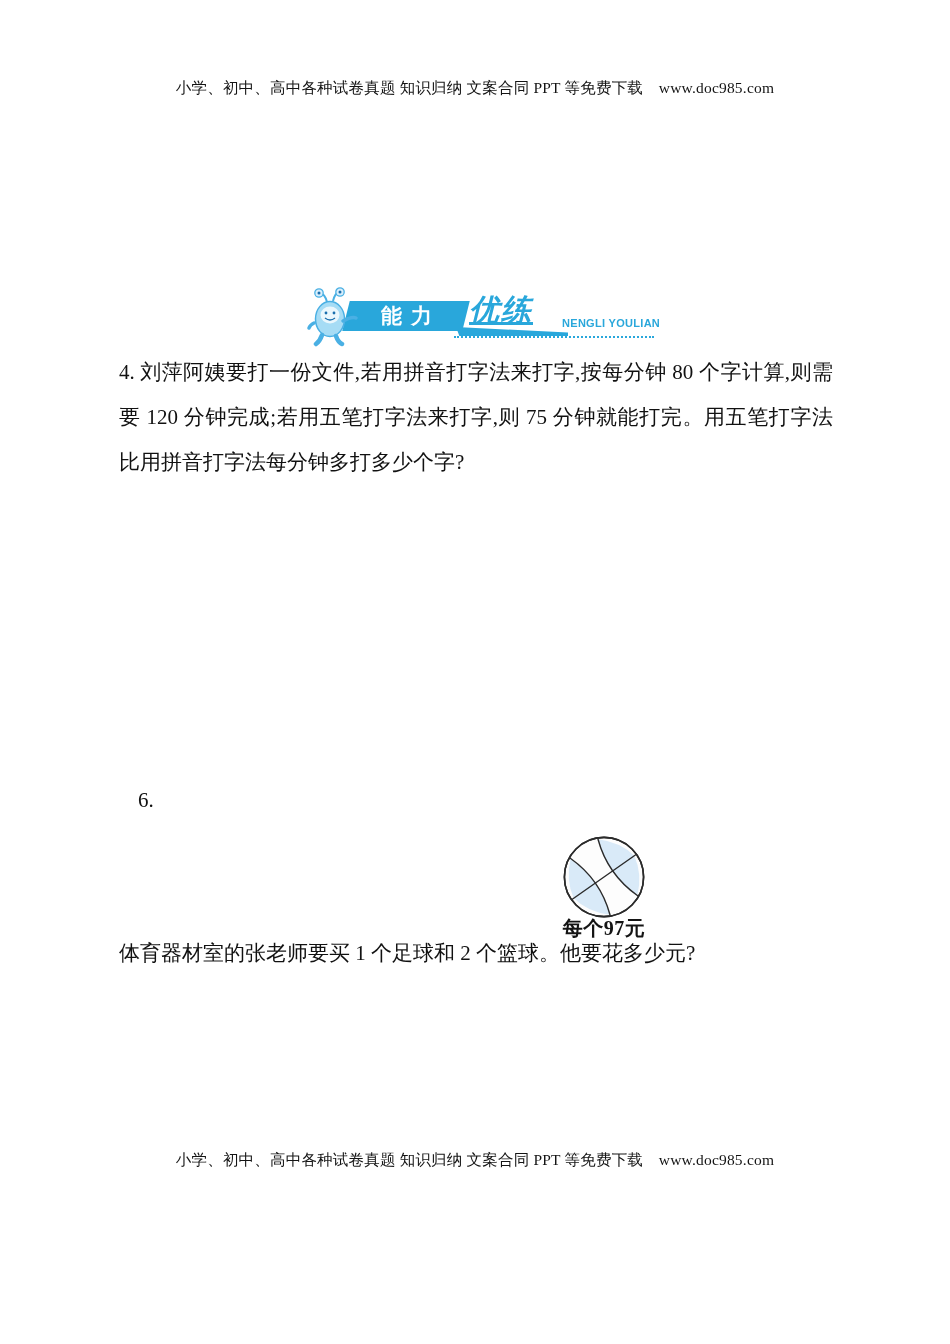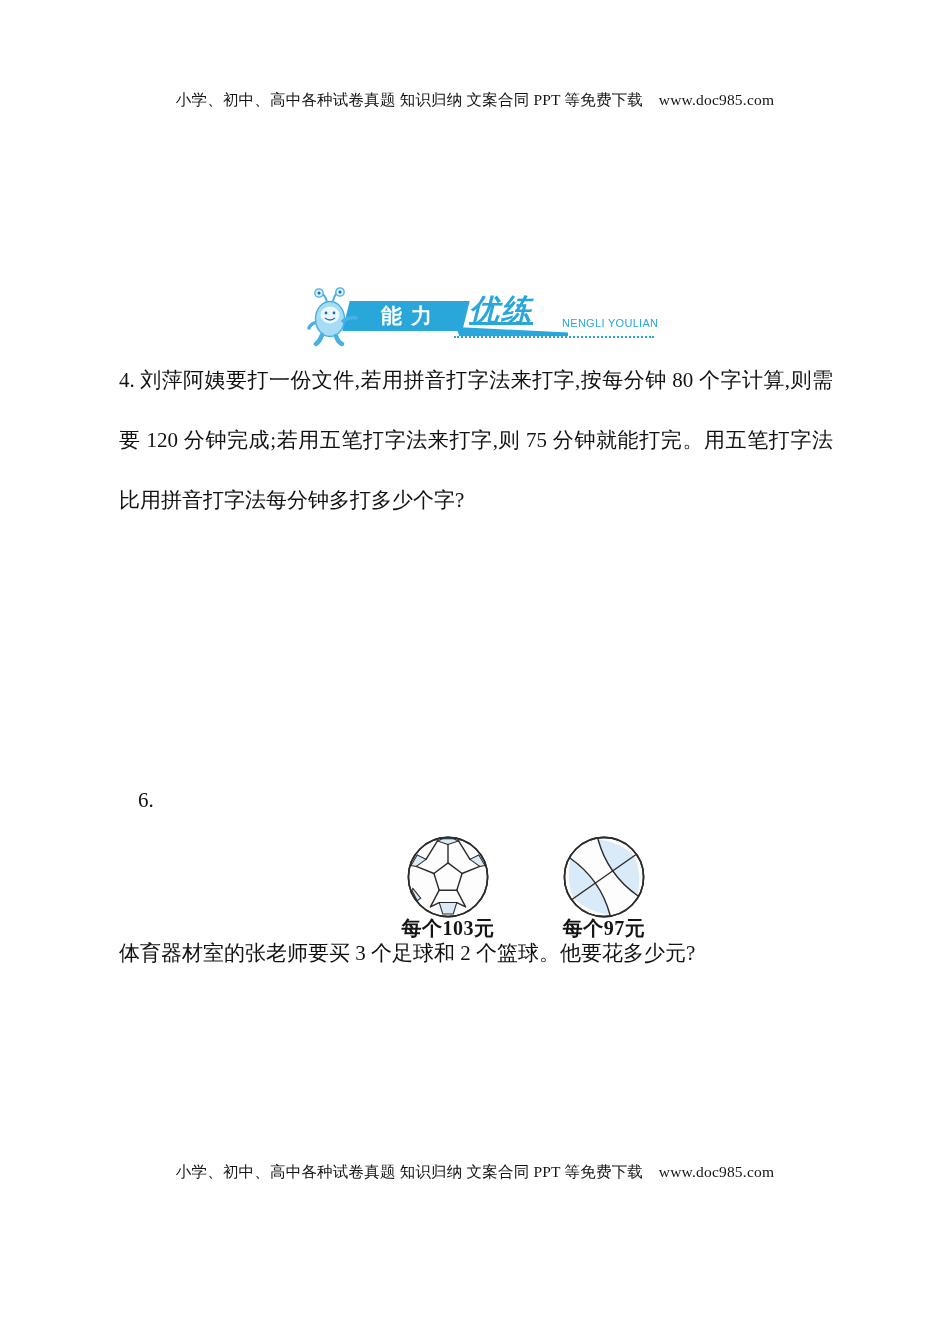--- a/index.html
+++ b/index.html
@@ -2,21 +2,21 @@
 <html style="--accent: #29a7db; --ball-fill: #d9eaf8;"><head>
 <meta charset="utf-8">
 <style>
   html,body{margin:0;padding:0;background:#fff;}
   #page{
     position:relative;width:950px;height:1344px;background:#ffffff;overflow:hidden;
     font-family:"Liberation Serif","DejaVu Serif",serif;color:#111;
   }
   .edge-text{
     position:absolute;left:0;right:0;text-align:center;
-    font-size:15.5px;color:#141414;letter-spacing:0.2px;white-space:pre;margin-top:12px;
+    font-size:15.5px;color:#141414;letter-spacing:0.2px;white-space:pre;
   }
   #header{top:78px;}
   #footer{top:1150px;}
 
   
   #banner{position:absolute;left:306px;top:289px;width:360px;height:62px;}
   #mascot{position:absolute;left:0;top:-2px;z-index:2;}
   #ribbon{
     position:absolute;left:40px;top:12px;width:120px;height:30px;
     background:var(--accent);transform:skewX(-14deg);
@@ -27,38 +27,38 @@
     letter-spacing:9px;padding-left:9px;
     font-family:"Liberation Sans","DejaVu Sans",sans-serif;
   }
   #banner-script{
     position:absolute;left:163px;top:4px;font-size:30px;line-height:34px;
     font-weight:bold;font-style:italic;color:var(--accent);
     letter-spacing:2px;
     text-decoration:underline;
   }
   #banner-sub{
-    position:absolute;left:256px;top:28px;font-size:11px;font-weight:normal;
+    position:absolute;left:256px;top:28px;font-size:11px;font-weight:bold;
     color:var(--accent);font-family:"Liberation Sans","DejaVu Sans",sans-serif;
     letter-spacing:0.3px;white-space:nowrap;
   }
   #banner-wedge{
     position:absolute;left:150px;top:38px;width:112px;height:9px;
     background:var(--accent);
     clip-path:polygon(0 0,100% 62%,100% 100%,3% 100%);
   }
   #banner-dots{
     position:absolute;left:148px;top:37px;width:200px;height:10px;
     border-bottom:2px dotted var(--accent);
   }
 
   
   .q{
     position:absolute;left:119px;width:714px;margin:0;
-    font-size:21px;line-height:60px;text-align:justify;text-align-last:left;
+    font-size:21px;line-height:45px;text-align:justify;text-align-last:left;
   }
   #q4{top:350px;}
   #q5{top:603px;}
   .q-num{margin-right:5px;}
   #q6-num{position:absolute;left:138px;top:786px;font-size:21px;line-height:28px;}
   #q6-text{top:933px;line-height:40px;}
 
   
   .ball-figure{position:absolute;top:817px;width:112px;text-align:center;}
   #fig-soccer{left:352px;}
@@ -103,47 +103,33 @@
     <div id="banner-dots"></div>
     <div id="banner-script">优练</div>
     <div id="banner-sub">NENGLI YOULIAN</div>
   </div>
 
   <p id="q4" class="q"><span class="q-num">4.</span><span>刘萍阿姨要打一份文件,若用拼音打字法来打字,按每分钟 80 个字计算,则需要 120 分钟完成;若用五笔打字法来打字,则 75 分钟就能打完。用五笔打字法比用拼音打字法每分钟多打多少个字?</span></p>
 
 
   <div id="q6-num">6.</div>
 
-  <figure id="fig-soccer" class="ball-figure">
-    <svg width="88" height="88" viewBox="0 0 100 100">
-      <circle cx="50" cy="50" r="45" fill="#fdfdfd" stroke="#2b2b2b" stroke-width="1.8"></circle>
-      <polygon class="pb" points="50,13 38,9 44,6.5 56,6.5 62,9"></polygon>
-      <polygon class="pb" points="14,38 25,30 15,25 8,37"></polygon>
-      <polygon class="pb" points="86,38 75,30 85,25 92,37"></polygon>
-      <polygon class="pb" points="40,79 60,79 56,92 44,92"></polygon>
-      <polygon class="pb" points="10,63 19,74 15,77 9,65"></polygon>
-      <polygon points="50,34 66,46 60,65 40,65 34,46" fill="#fdfdfd" stroke="#2b2b2b" stroke-width="1.6"></polygon>
-      <path class="seam" d="M50,34 L50,13 M66,46 L86,38 M60,65 L70,84 M40,65 L30,84 M34,46 L14,38 M38,9 L25,30 M62,9 L75,30 M30,84 L40,79 M70,84 L60,79"></path>
-      <circle cx="50" cy="50" r="45" fill="none" stroke="#2b2b2b" stroke-width="1.8"></circle>
-    </svg>
-    <figcaption class="price-label">每个103元</figcaption>
-  </figure>
 
   <figure id="fig-basketball" class="ball-figure">
     <svg width="88" height="88" viewBox="0 0 100 100">
       <circle cx="50" cy="50" r="45" fill="#fdfdfd" stroke="#2b2b2b" stroke-width="1.8"></circle>
       <g transform="rotate(-35 50 50)">
         <path d="M31,11 Q45,50 31,89 Q12,72 8,50 Q12,28 31,11 Z" fill="var(--ball-fill)"></path>
         <path d="M69,11 Q55,50 69,89 Q88,72 92,50 Q88,28 69,11 Z" fill="var(--ball-fill)"></path>
         <path class="seam" d="M31,11 Q45,50 31,89"></path>
         <path class="seam" d="M69,11 Q55,50 69,89"></path>
         <path class="seam" d="M5.5,50 L94.5,50"></path>
       </g>
       <circle cx="50" cy="50" r="45" fill="none" stroke="#2b2b2b" stroke-width="1.8"></circle>
     </svg>
     <figcaption class="price-label">每个97元</figcaption>
   </figure>
 
-  <p id="q6-text" class="q">体育器材室的张老师要买 3 个足球和 2 个篮球。他要花多少元?</p>
+  <p id="q6-text" class="q">体育器材室的张老师要买 1 个足球和 2 个篮球。他要花多少元?</p>
 
   <div id="footer" class="edge-text">小学、初中、高中各种试卷真题 知识归纳 文案合同 PPT 等免费下载　www.doc985.com</div>
 
 </div>
 
 </body></html>

